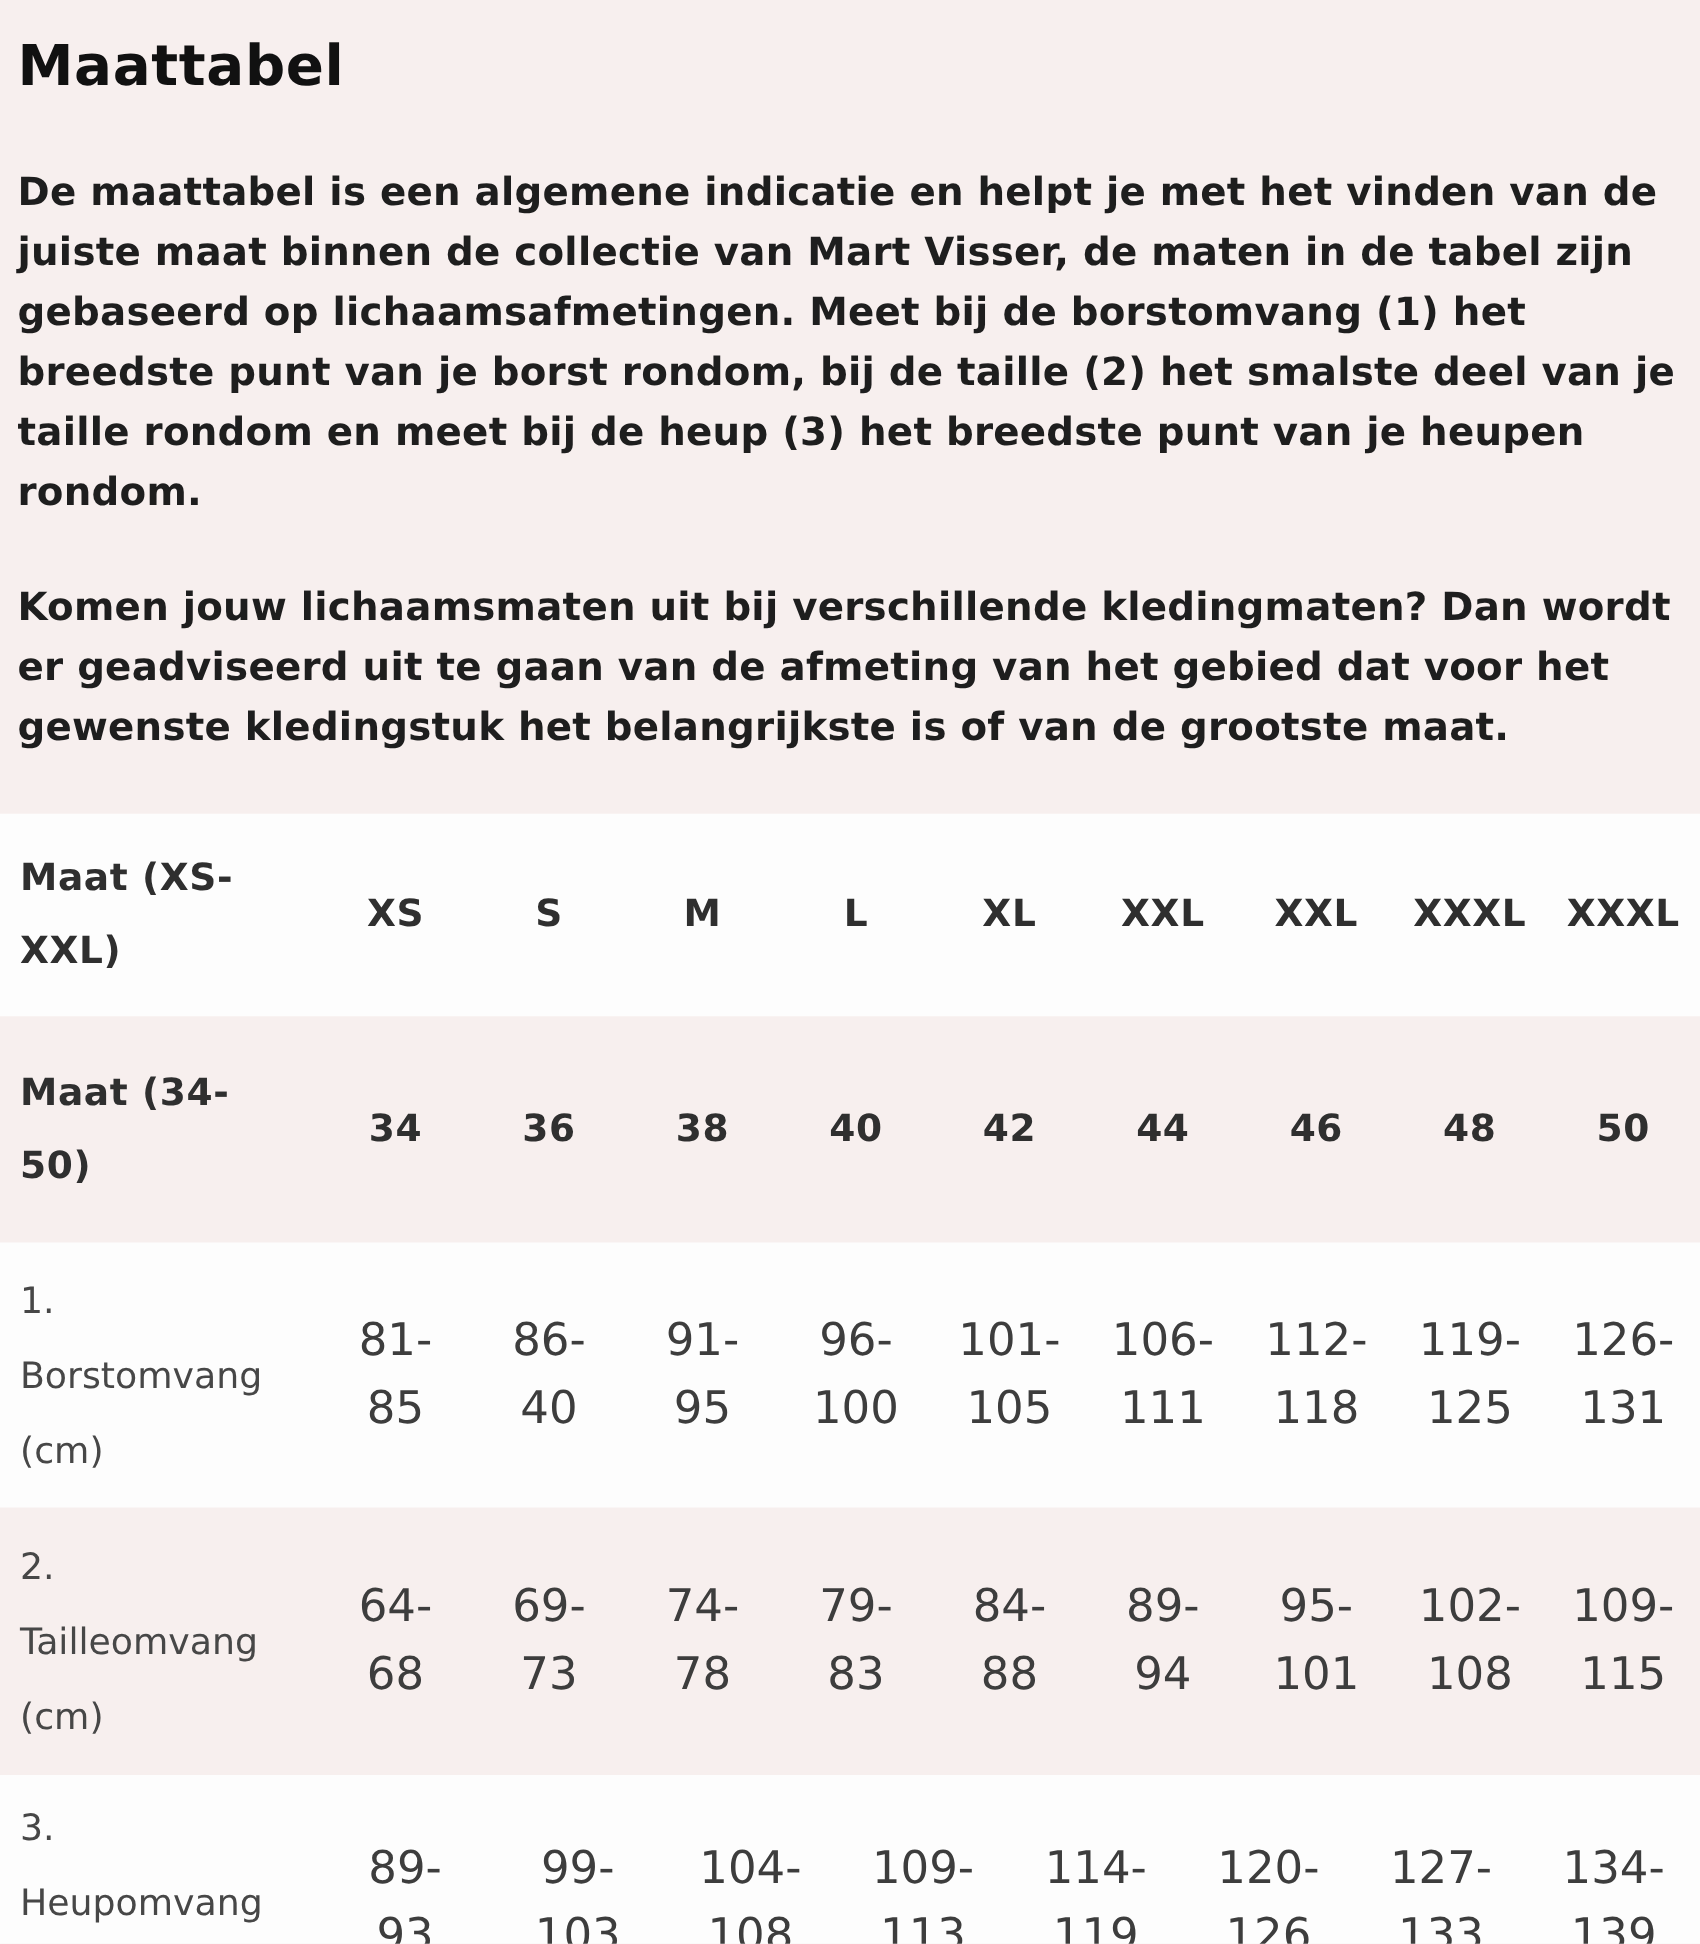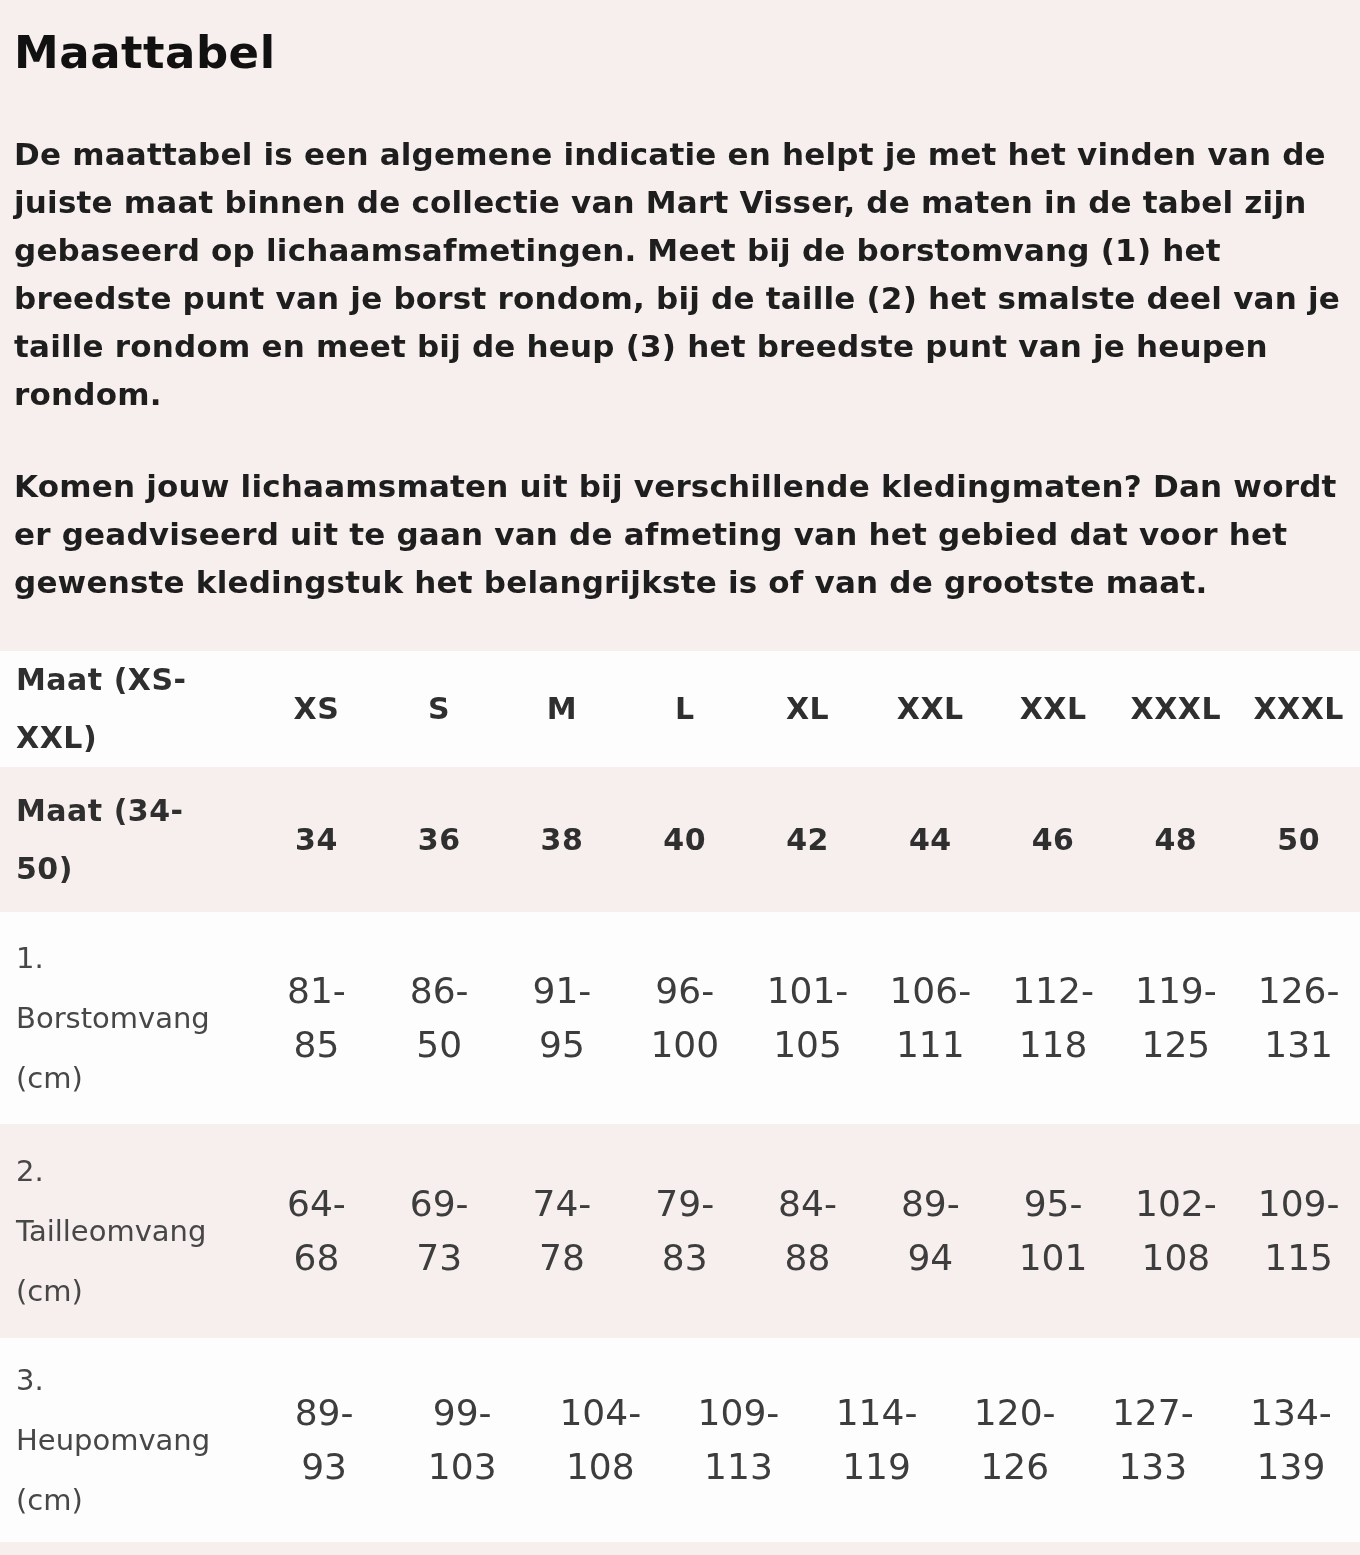--- a/index.html
+++ b/index.html
@@ -38,22 +38,22 @@
     letter-spacing:0.2px;
   }
   .para:last-of-type{margin-bottom:45px;}
   .size-table{width:1360px;}
   .row{
     display:flex;
     align-items:center;
     width:100%;
   }
   .row.white{background:var(--row-white);}
-  .row-0{height:116px;}
-  .row-1{height:145px;}
+  .row-0{height:162px;}
+  .row-1{height:181px;}
   .row-2{height:212px;}
   .row-3{height:214px;}
   .row-4{height:204px;}
   .label-cell{
     width:255px;
     box-sizing:border-box;
     padding-left:16px;
     white-space:pre-line;
     text-align:left;
   }
@@ -122,21 +122,21 @@
     <div class="cell">50</div>
   </div>
 
   <div class="row white data-row row-2">
     <div class="label-cell">1.
 Borstomvang
 (cm)</div>
     <div class="cell">81-
 85</div>
     <div class="cell">86-
-50</div>
+40</div>
     <div class="cell">91-
 95</div>
     <div class="cell">96-
 100</div>
     <div class="cell">101-
 105</div>
     <div class="cell">106-
 111</div>
     <div class="cell">112-
 118</div>

